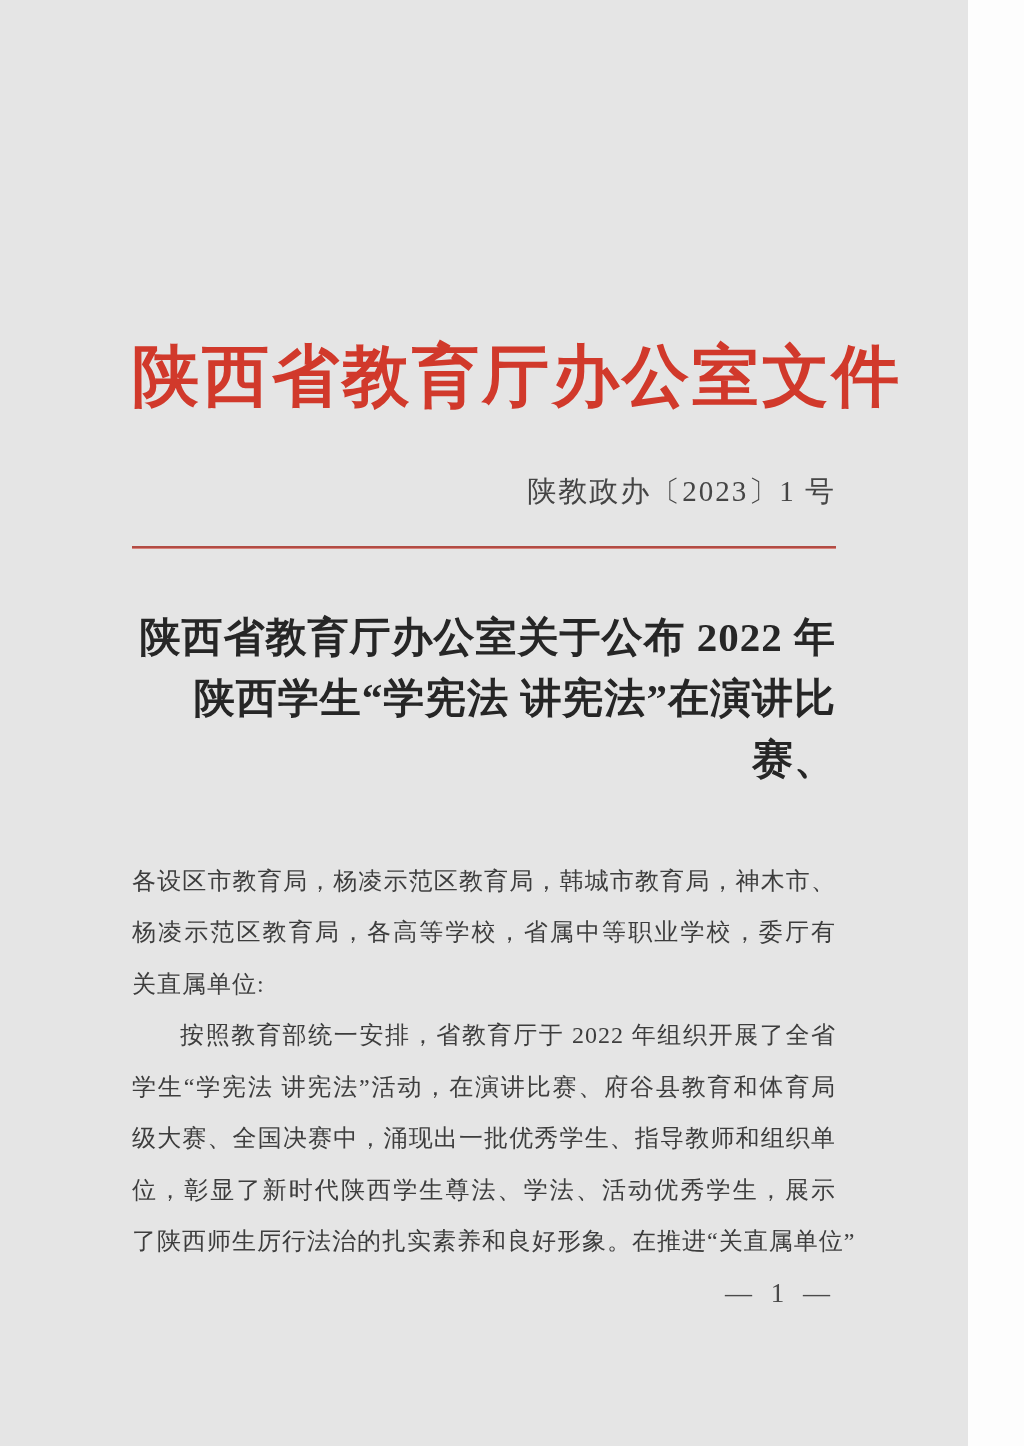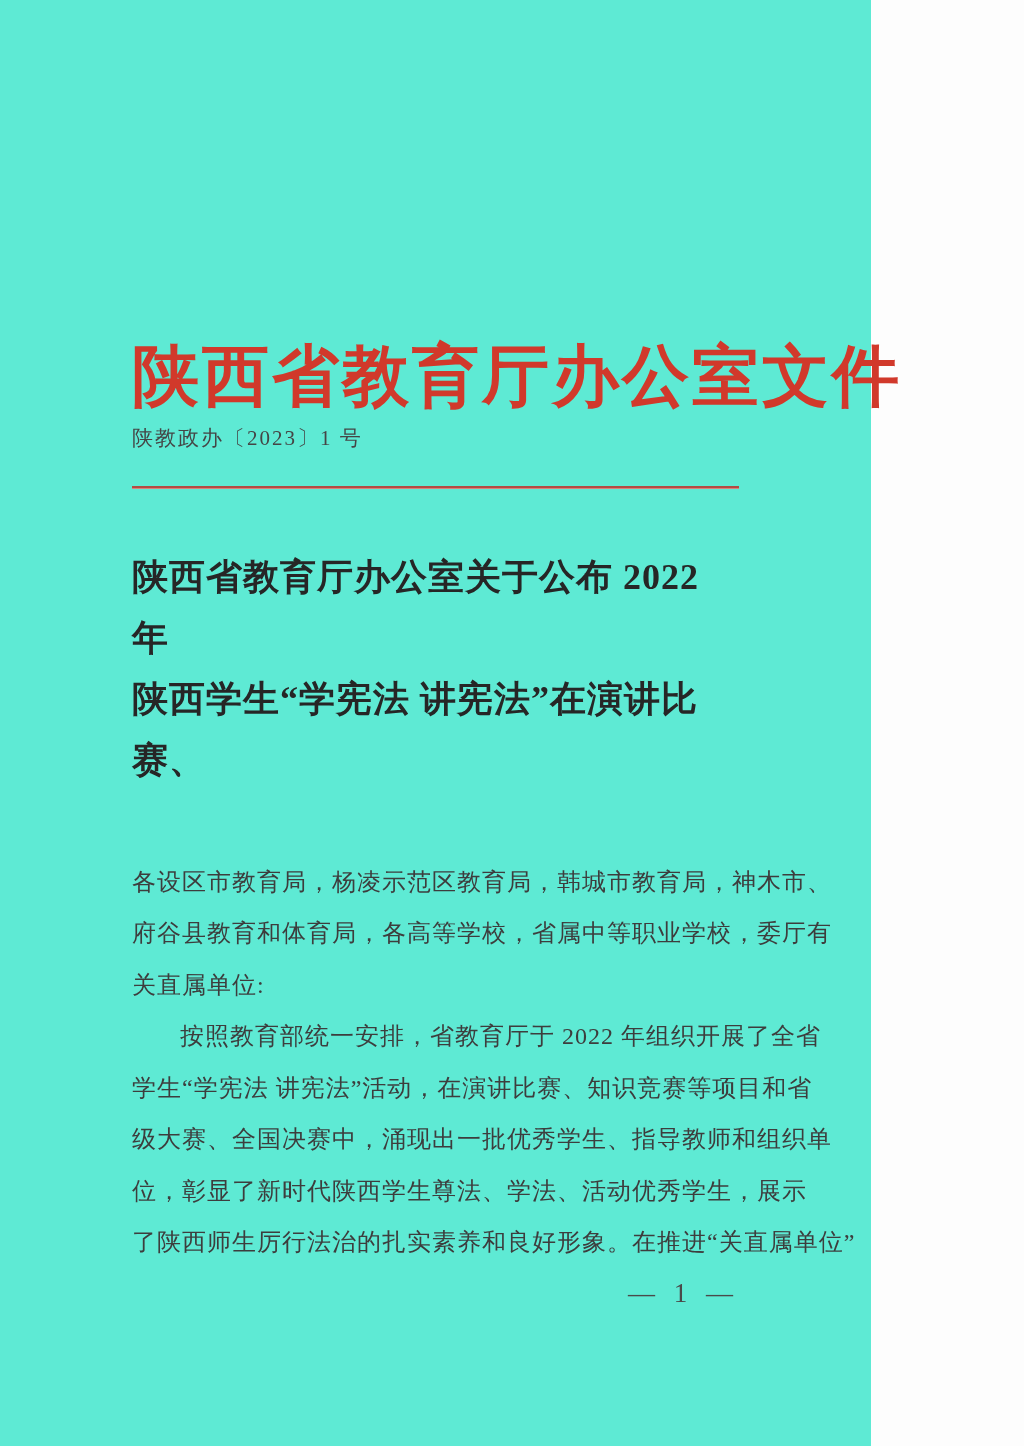--- a/index.html
+++ b/index.html
@@ -7,59 +7,60 @@
   html, body {
     width: 1024px;
     height: 1446px;
     background: #fdfdfd;
     font-family: "Liberation Serif", "DejaVu Serif", serif;
     overflow: hidden;
   }
 
   .page {
     position: relative;
-    width: 871px;
+    width: 968px;
     height: 1446px;
-    background: #5eead4;
+    background: #e5e5e5;
     padding: 0 132px;
     color: #3a3a3a;
   }
 
   
   .letterhead-title {
     padding-top: 330px;
     text-align: center;
     font-size: 67px;
     font-weight: bold;
     color: #d1392b;
     letter-spacing: 3px;
     line-height: 1.4;
     white-space: nowrap;
   }
 
   .doc-number {
-    text-align: left;
-    font-size: 21px;
+    margin-top: 48px;
+    text-align: right;
+    font-size: 29px;
     color: #454545;
     letter-spacing: 2px;
   }
 
   .red-rule {
     margin-top: 34px;
     height: 3px;
     background: #b24c44;
     border-bottom: 1px solid #d8837c;
   }
 
   
   .notice-title {
     margin-top: 58px;
-    text-align: left;
+    text-align: right;
     font-weight: bold;
-    font-size: 36px;
+    font-size: 41px;
     color: #262626;
     line-height: 61px;
     letter-spacing: 1px;
   }
 
   
   .body-block {
     margin-top: 66px;
     font-size: 24px;
     color: #3d3d3d;
@@ -103,25 +104,25 @@
 
   <div class="red-rule"></div>
 
   <div class="notice-title">
     <div>陕西省教育厅办公室关于公布 2022 年</div>
     <div>陕西学生“学宪法 讲宪法”在演讲比赛、</div>
   </div>
 
   <div class="body-block">
     <div class="body-line">各设区市教育局，杨凌示范区教育局，韩城市教育局，神木市、</div>
-    <div class="body-line">府谷县教育和体育局，各高等学校，省属中等职业学校，委厅有</div>
+    <div class="body-line">杨凌示范区教育局，各高等学校，省属中等职业学校，委厅有</div>
     <div class="body-line short">关直属单位:</div>
 
     <div class="body-line indent">按照教育部统一安排，省教育厅于 2022 年组织开展了全省</div>
-    <div class="body-line">学生“学宪法 讲宪法”活动，在演讲比赛、知识竞赛等项目和省</div>
+    <div class="body-line">学生“学宪法 讲宪法”活动，在演讲比赛、府谷县教育和体育局</div>
     <div class="body-line">级大赛、全国决赛中，涌现出一批优秀学生、指导教师和组织单</div>
     <div class="body-line">位，彰显了新时代陕西学生尊法、学法、活动优秀学生，展示</div>
     <div class="body-line">了陕西师生厉行法治的扎实素养和良好形象。在推进“关直属单位”</div>
   </div>
 
   <div class="page-number">— 1 —</div>
 
 </div>
 
 </body></html>

